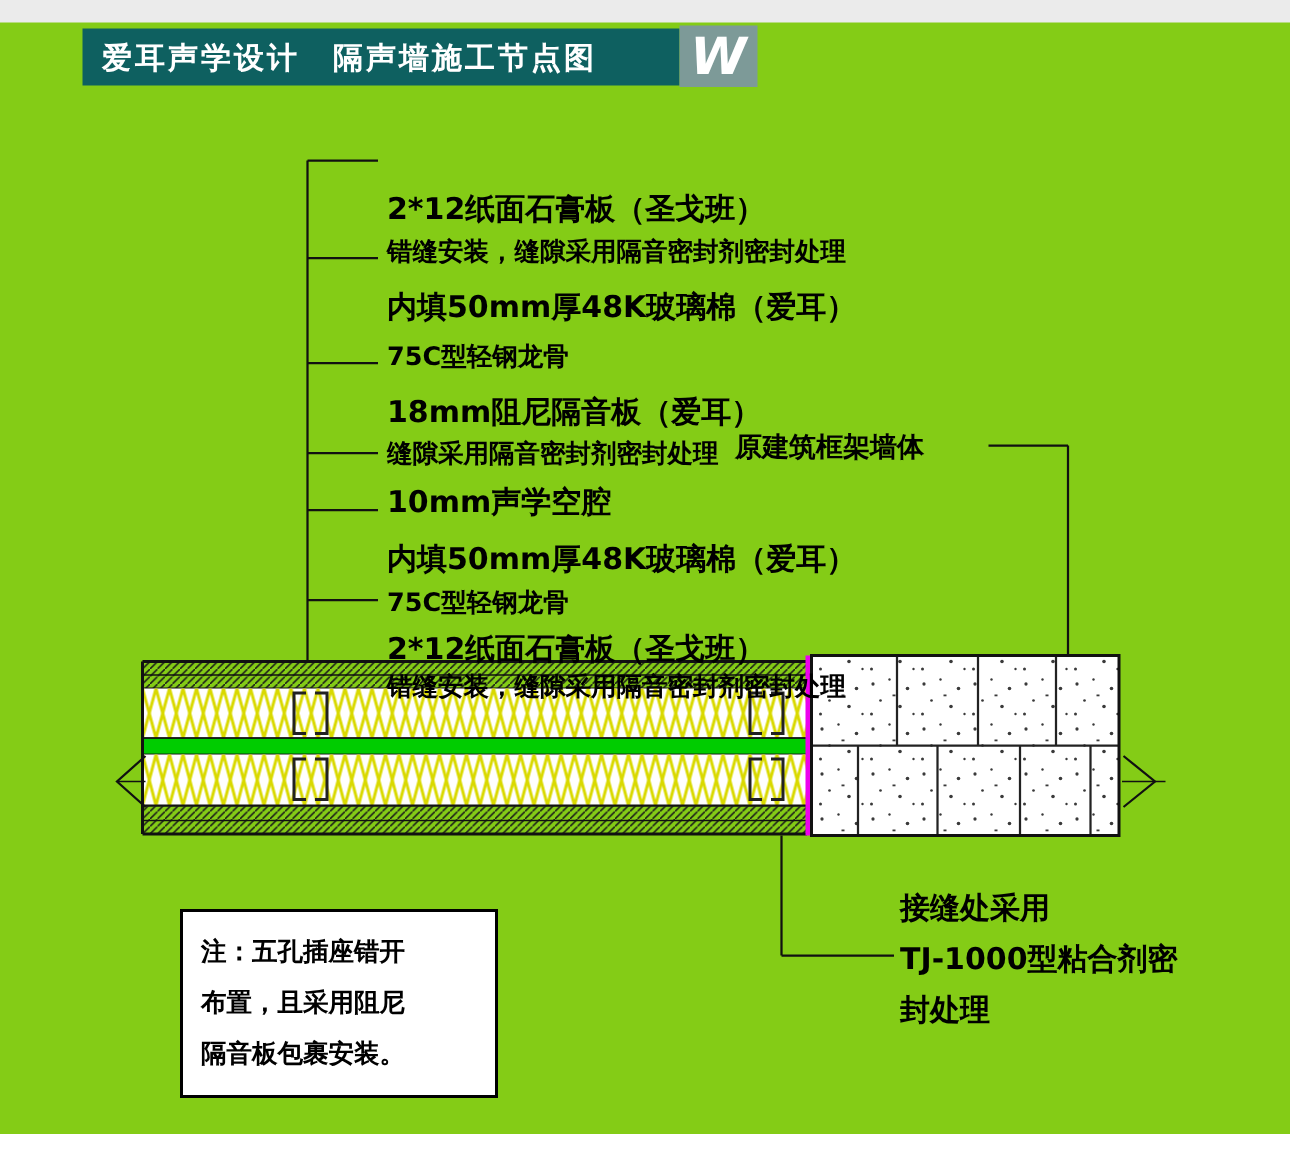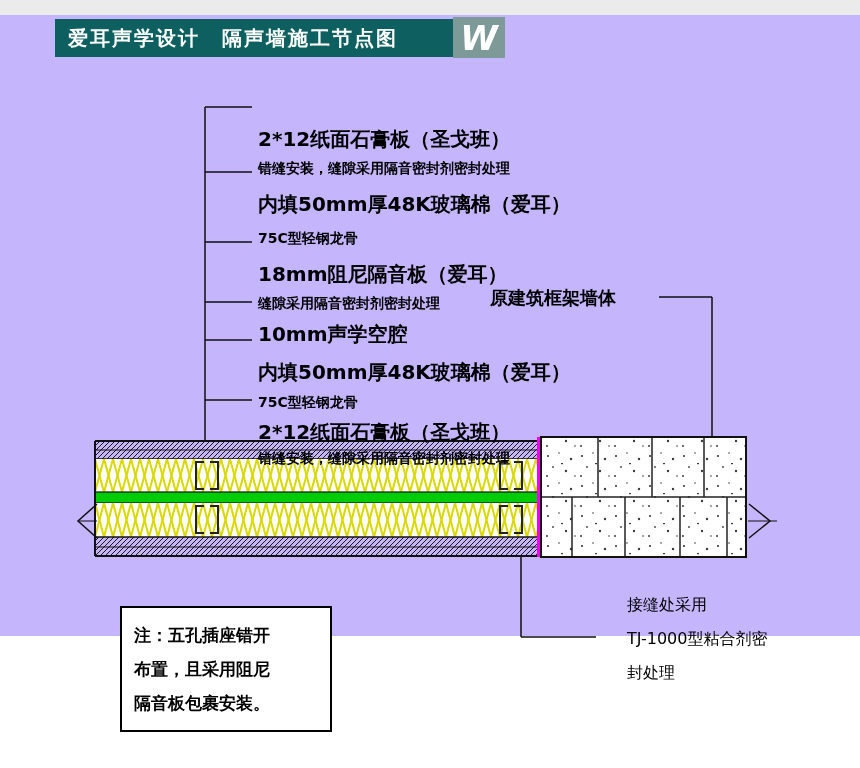--- a/index.html
+++ b/index.html
@@ -1,47 +1,47 @@
 <!DOCTYPE html>
 <html><head>
 <meta charset="utf-8">
 <style>
   * { margin:0; padding:0; box-sizing:border-box; }
   html,body { background:#ffffff; }
   body {
     width:860px; height:768px; position:relative; overflow:hidden;
     font-family:"DejaVu Sans","Liberation Sans",sans-serif; color:#000;
   }
-  .page { position:absolute; left:0; top:0; width:860px; height:636px; background:#c4b5fd; }
+  .page { position:absolute; left:0; top:0; width:860px; height:756px; background:#84cc16; }
   .top-strip { position:absolute; left:0; top:0; width:860px; height:15px; background:#ebebeb; }
   .header-bar {
     position:absolute; left:55px; top:19px; width:398px; height:38px;
     background:#0e6060; display:flex; align-items:center;
   }
   .header-title {
     color:#fff; font-size:20px; font-weight:bold; padding-left:13px;
     letter-spacing:2px; white-space:nowrap;
   }
   .logo-box {
     position:absolute; left:453px; top:17px; width:52px; height:41px;
     background:#7d9a98; display:flex; align-items:center; justify-content:center;
   }
   .logo-letter { color:#fff; font-size:34px; font-weight:bold; font-style:italic; }
   svg.diagram { position:absolute; left:0; top:0; }
   .co { position:absolute; left:258px; font-weight:bold; white-space:nowrap;margin-top:32px; }
   .co.large { font-size:20px; line-height:26px; }
-  .co.small { font-size:14px; line-height:17px; }
+  .co.small { font-size:17px; line-height:17px; }
   .wall-label { position:absolute; left:490px; top:286px; font-size:18px; font-weight:bold; white-space:nowrap; }
   .note-box {
     position:absolute; left:120px; top:606px; width:212px;
     border:2px solid #000; padding:10px 8px 10px 12px; background:#fff;
   }
   .note-box div { font-size:17px; font-weight:bold; line-height:34px; white-space:nowrap; }
   .seam-text { position:absolute; left:600px; top:588px; }
-  .seam-text div { font-size:16px; font-weight:normal; line-height:34px; white-space:nowrap;margin-left:27px; }
+  .seam-text div { font-size:20px; font-weight:bold; line-height:34px; white-space:nowrap; }
 </style>
 </head>
 <body>
 
 <div class="page">
 
   <div class="top-strip"></div>
 
   <div class="header-bar">
     <span class="header-title">爱耳声学设计　隔声墙施工节点图</span>

